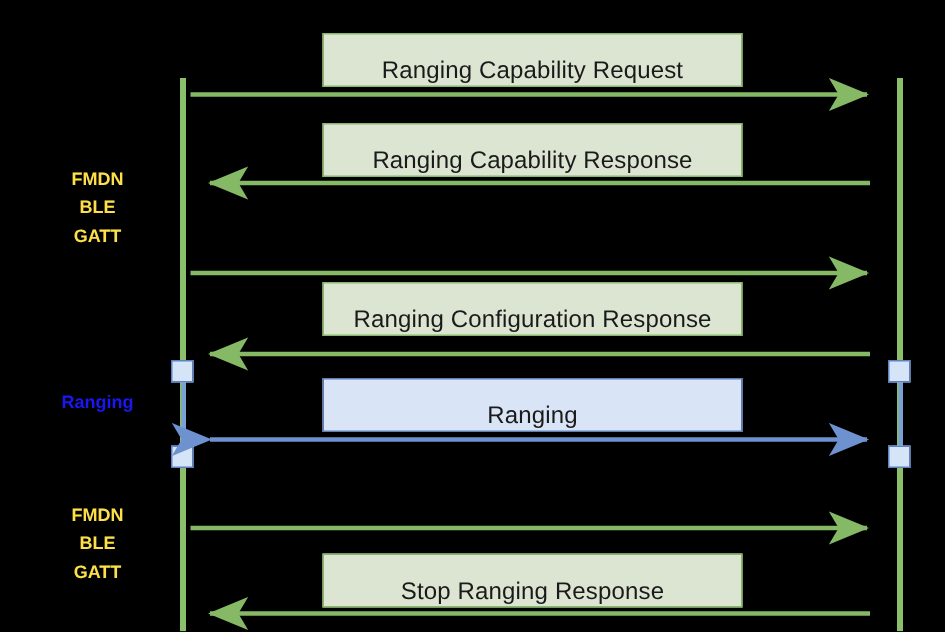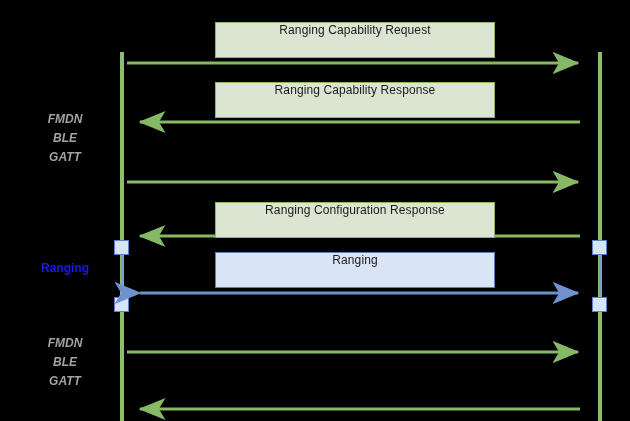--- a/index.html
+++ b/index.html
@@ -42,23 +42,23 @@
   }
 
   
   .msg-box {
     position: absolute;
     left: 215px;
     width: 280px;
     height: 36px;
     box-sizing: border-box;
     display: flex;
-    align-items: flex-start;
+    align-items: flex-end;
     justify-content: center;
-    font-size: 12px;
+    font-size: 16px;
     color: #1a1a1a;
     letter-spacing: 0.1px;
   }
   .msg-box.green {
     background: #dce5d2;
     border: 1px solid #87b86a;
   }
   .msg-box.blue {
     background: #d9e4f6;
     border: 1px solid #5d7fb5;
@@ -78,21 +78,21 @@
   .side-label {
     position: absolute;
     left: 30px;
     width: 70px;
     text-align: center;
     font-size: 12px;
     font-weight: bold;
     line-height: 19px;
     white-space: pre-line;
   }
-  .side-label.green { color: #a3a3a3; font-style: italic; }
+  .side-label.green { color: #fde047; }
   .side-label.blue  { color: #1a18f0; }
 </style>
 </head>
 <body>
 
 <div id="canvas">
 
   <div class="lifeline" style="left:120px; top:52px; height:369px;"></div>
   <div class="lifeline" style="left:598px; top:52px; height:369px;"></div>
 
@@ -134,25 +134,28 @@
 
     <line x1="580" y1="409" x2="140" y2="409" stroke="#86b966" stroke-width="3" marker-end="url(#ah-green-l)"></line>
   </svg>
 
   <div class="msg-box green" style="top:22px;">
     <span>Ranging Capability Request</span>
   </div>
   <div class="msg-box green" style="top:82px;">
     <span>Ranging Capability Response</span>
   </div>
-  <div class="msg-box green" style="top:202px;">
+  <div class="msg-box green" style="top:188px;">
     <span>Ranging Configuration Response</span>
   </div>
   <div class="msg-box blue" style="top:252px;">
     <span>Ranging</span>
+  </div>
+  <div class="msg-box green" style="top:369px;">
+    <span>Stop Ranging Response</span>
   </div>
 
   <div class="side-label green" style="top:110px;">FMDN
 BLE
 GATT</div>
   <div class="side-label blue" style="top:259px;">Ranging</div>
   <div class="side-label green" style="top:334px;">FMDN
 BLE
 GATT</div>
 

